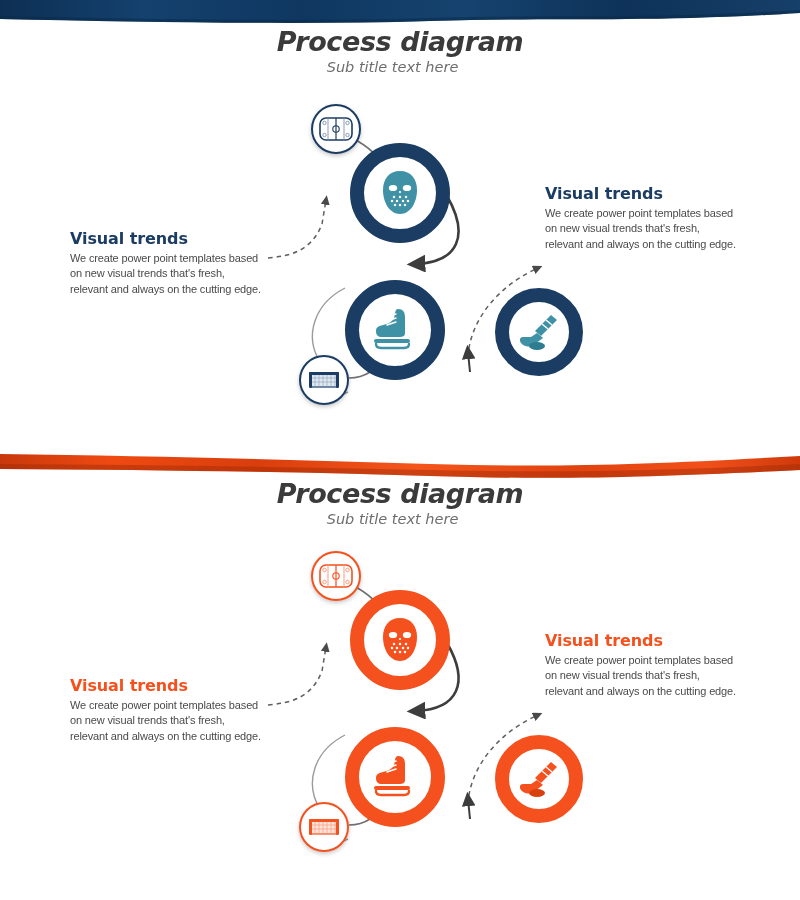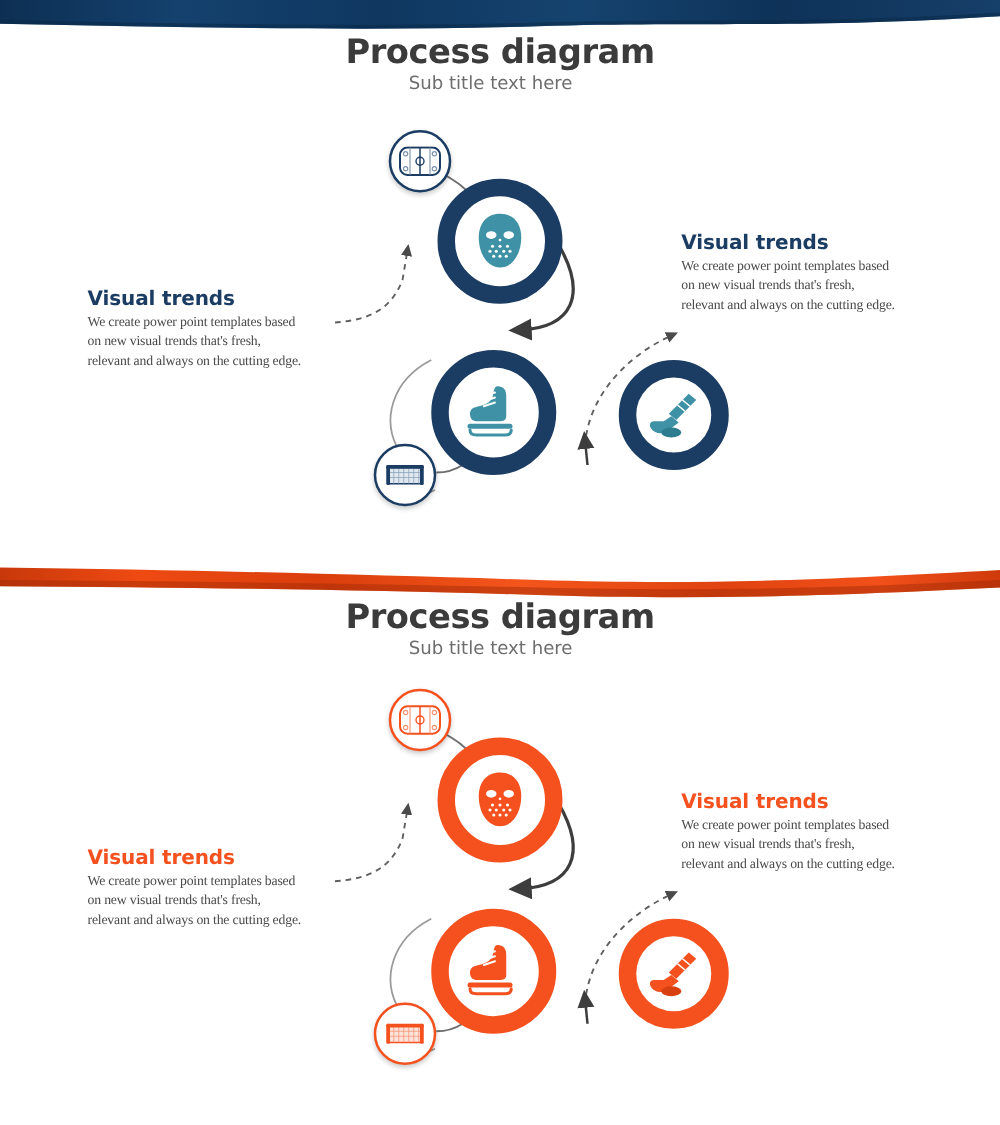--- a/index.html
+++ b/index.html
@@ -13,40 +13,40 @@
   .panel-orange{top:452px;height:448px;}
 
   
   .band{position:absolute;left:0;width:800px;pointer-events:none;}
   .band svg{display:block;width:800px;height:100%;}
 
   .band-top{top:0;height:30px;}
   .band-div{top:0px;height:36px;}
 
   
-  .title-wrap{position:absolute;left:0;width:800px;text-align:center;}
+  .title-wrap{position:absolute;left:0;width:800px;text-align:center;font-style:italic;}
   .title{
     font-family:"DejaVu Sans",sans-serif;
     font-size:27px;font-weight:bold;color:#3b3b3b;
     letter-spacing:-0.4px;margin:0;line-height:1.05;
   }
   .subtitle{
     font-family:"DejaVu Sans",sans-serif;
     font-size:14.5px;color:#6d6d6d;margin:4px 15px 0 0;line-height:1.1;
   }
 
   
   .desc{position:absolute;}
   .desc h3{
     font-family:"DejaVu Sans",sans-serif;
     font-size:16px;font-weight:bold;margin:0 0 3px 0;line-height:1.1;
     letter-spacing:-0.1px;
   }
   .desc p{
-    font-family:Liberation Serif, serif;
+    font-family:Liberation Sans, sans-serif;
     font-size:11px;color:#4a4a4a;margin:0;line-height:1.42;
     letter-spacing:-0.15px;white-space:pre-line;
   }
   .navy h3{color:#1b3c63;}
   .orange h3{color:#f4511e;}
 
   .desc-left{width:215px;text-align:left;}
   .desc-right{width:210px;text-align:left;}
 
   

